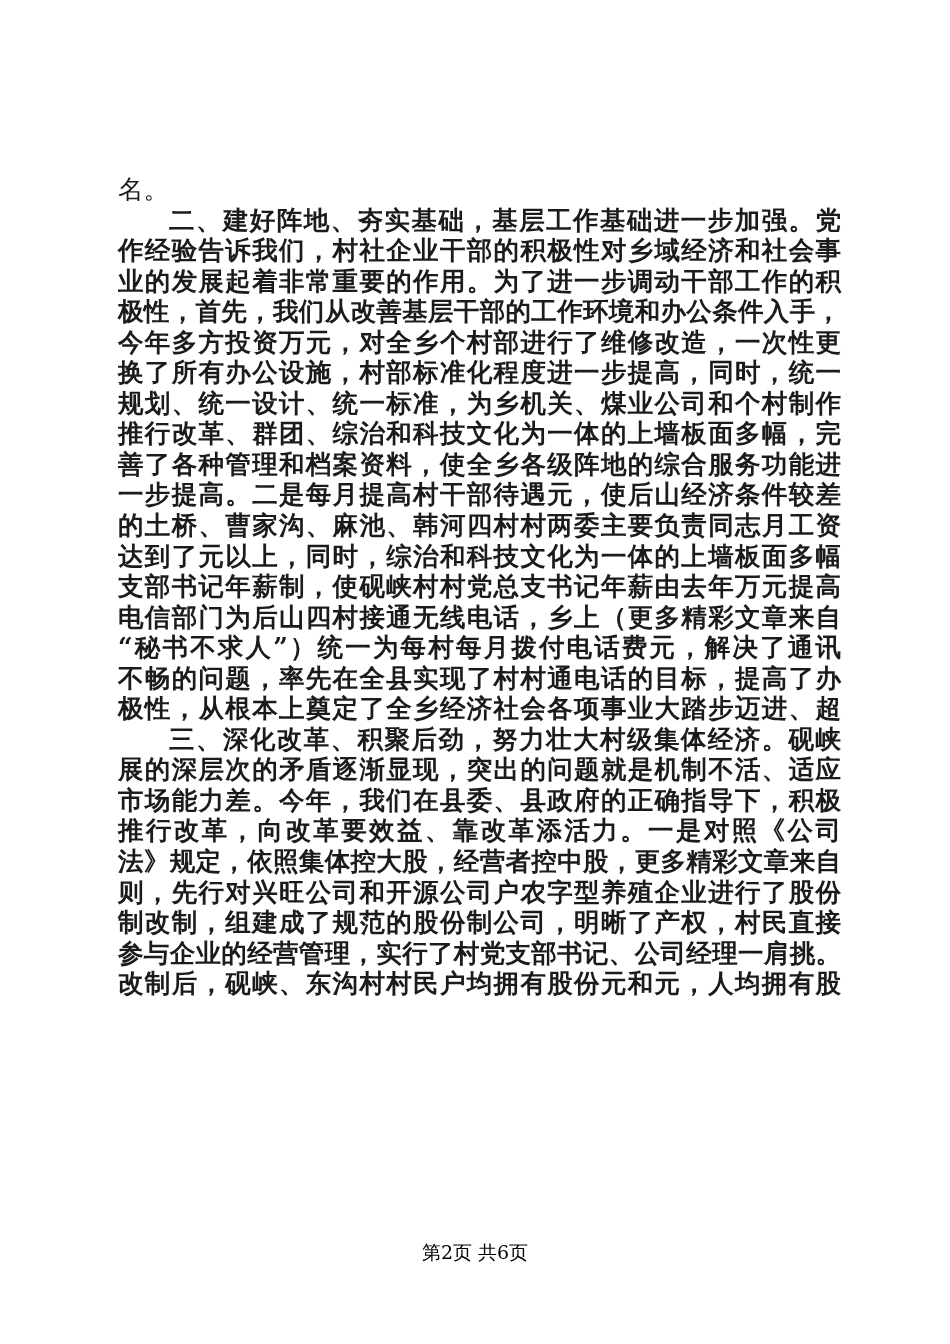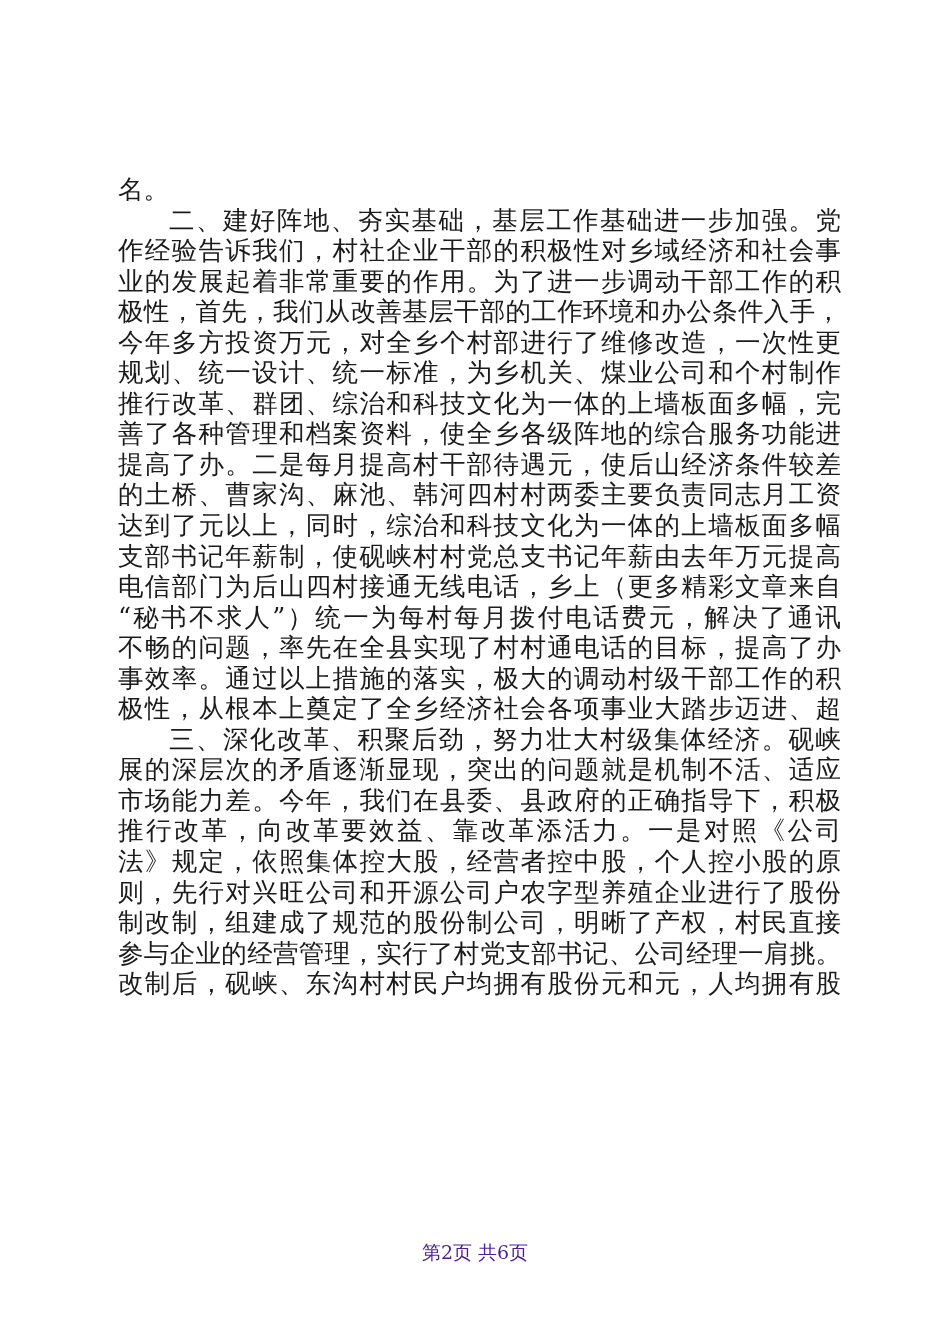--- a/index.html
+++ b/index.html
@@ -27,63 +27,64 @@
     line-height: 30.55px;
     height: 30.55px;
     white-space: nowrap;
     text-align: justify;
     text-align-last: left;
     letter-spacing: 0;
   }
   .line.fill {
     white-space: normal;
     text-align-last: justify;
+    font-weight: bold;
   }
   .line.indent {
     text-indent: 51px;
   }
   .page-footer {
     position: absolute;
     left: 0;
     top: 1240px;
     width: 950px;
     text-align: center;
     font-size: 19px;
     line-height: 24px;
-    color: #4c1d95;
+    color: #000000;
   }
 </style>
 </head>
 <body>
 
 <div class="page">
   <div class="text-block">
       <div class="line">名。</div>
       <div class="line indent fill">二、建好阵地、夯实基础，基层工作基础进一步加强。党</div>
       <div class="line fill">作经验告诉我们，村社企业干部的积极性对乡域经济和社会事</div>
       <div class="line fill">业的发展起着非常重要的作用。为了进一步调动干部工作的积</div>
       <div class="line fill">极性，首先，我们从改善基层干部的工作环境和办公条件入手，</div>
       <div class="line fill">今年多方投资万元，对全乡个村部进行了维修改造，一次性更</div>
+      <div class="line fill">换了所有办公设施，村部标准化程度进一步提高，同时，统一</div>
       <div class="line fill">规划、统一设计、统一标准，为乡机关、煤业公司和个村制作</div>
       <div class="line fill">推行改革、群团、综治和科技文化为一体的上墙板面多幅，完</div>
       <div class="line fill">善了各种管理和档案资料，使全乡各级阵地的综合服务功能进</div>
-      <div class="line fill">提高了办。二是每月提高村干部待遇元，使后山经济条件较差</div>
+      <div class="line fill">一步提高。二是每月提高村干部待遇元，使后山经济条件较差</div>
       <div class="line fill">的土桥、曹家沟、麻池、韩河四村村两委主要负责同志月工资</div>
       <div class="line fill">达到了元以上，同时，综治和科技文化为一体的上墙板面多幅</div>
       <div class="line fill">支部书记年薪制，使砚峡村村党总支书记年薪由去年万元提高</div>
       <div class="line fill">电信部门为后山四村接通无线电话，乡上（更多精彩文章来自</div>
       <div class="line fill">“秘书不求人”）统一为每村每月拨付电话费元，解决了通讯</div>
       <div class="line fill">不畅的问题，率先在全县实现了村村通电话的目标，提高了办</div>
-      <div class="line fill">事效率。通过以上措施的落实，极大的调动村级干部工作的积</div>
       <div class="line fill">极性，从根本上奠定了全乡经济社会各项事业大踏步迈进、超</div>
       <div class="line indent fill">三、深化改革、积聚后劲，努力壮大村级集体经济。砚峡</div>
       <div class="line fill">展的深层次的矛盾逐渐显现，突出的问题就是机制不活、适应</div>
       <div class="line fill">市场能力差。今年，我们在县委、县政府的正确指导下，积极</div>
       <div class="line fill">推行改革，向改革要效益、靠改革添活力。一是对照《公司</div>
-      <div class="line fill">法》规定，依照集体控大股，经营者控中股，个人控小股的原</div>
+      <div class="line fill">法》规定，依照集体控大股，经营者控中股，更多精彩文章来自</div>
       <div class="line fill">则，先行对兴旺公司和开源公司户农字型养殖企业进行了股份</div>
       <div class="line fill">制改制，组建成了规范的股份制公司，明晰了产权，村民直接</div>
       <div class="line fill">参与企业的经营管理，实行了村党支部书记、公司经理一肩挑。</div>
       <div class="line fill">改制后，砚峡、东沟村村民户均拥有股份元和元，人均拥有股</div>
     </div>
   <div class="page-footer">
     <span>第2页 共6页</span>
   </div>
 </div>
 

